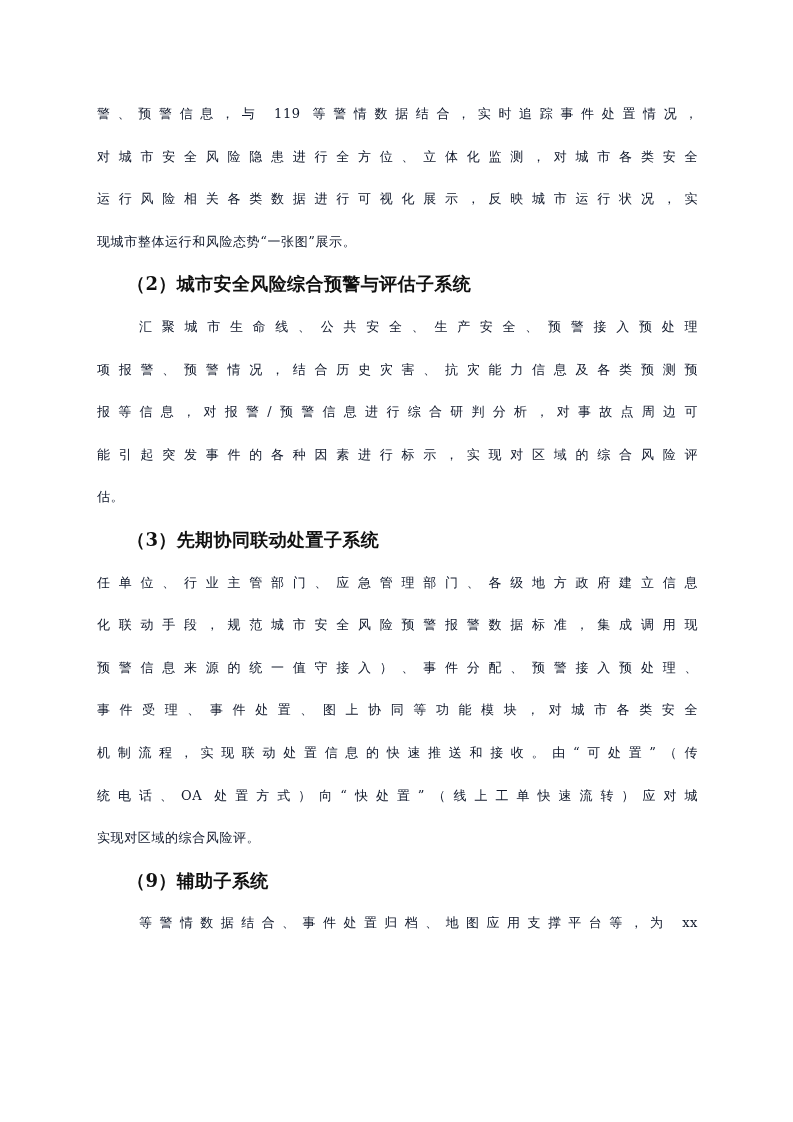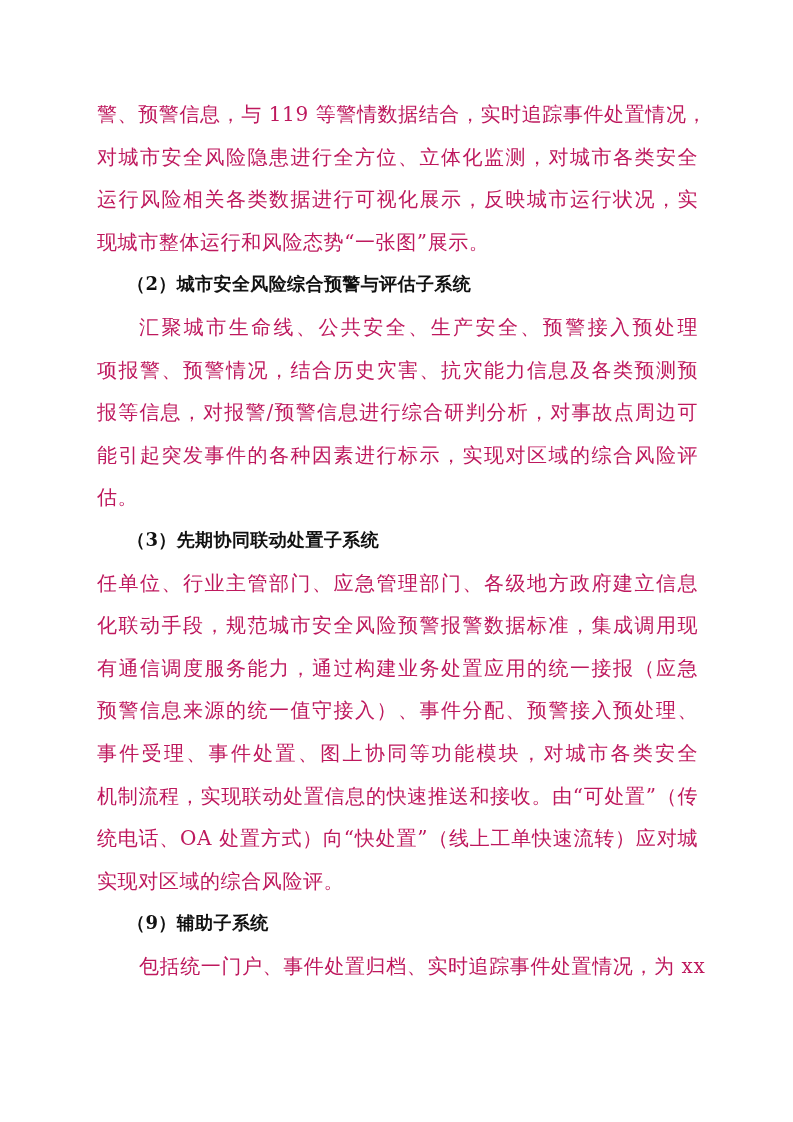--- a/index.html
+++ b/index.html
@@ -1,21 +1,21 @@
 <!DOCTYPE html>
 <html><head>
 <meta charset="utf-8">
 <style>
   html, body { margin: 0; padding: 0; background: #ffffff; }
   body { width: 793px; height: 1122px; position: relative; overflow: hidden; }
   .page { position: absolute; left: 97px; top: 93px; width: 601px; }
   .line {
     height: 42.6px; line-height: 42.6px;
     font-family: "DejaVu Serif", "Liberation Serif", serif;
-    font-size: 20px; color: #be185d;
+    font-size: 13px; color: #0f172a;
     white-space: nowrap; text-align: justify; text-align-last: justify;
     letter-spacing: 0.6px;
   }
   .line.last { text-align-last: left; }
   .line.indent { padding-left: 42px; }
   .heading {
     height: 42.6px; line-height: 42.6px;
     font-family: "DejaVu Serif", "Liberation Serif", serif;
     font-size: 18px; font-weight: bold; color: #111;
     padding-left: 30px; white-space: nowrap; letter-spacing: 0.4px;
@@ -39,25 +39,24 @@
     <div class="line">项报警、预警情况，结合历史灾害、抗灾能力信息及各类预测预</div>
     <div class="line">报等信息，对报警/预警信息进行综合研判分析，对事故点周边可</div>
     <div class="line">能引起突发事件的各种因素进行标示，实现对区域的综合风险评</div>
     <div class="line last">估。</div>
   </div>
 
   <div class="heading">（3）先期协同联动处置子系统</div>
   <div>
     <div class="line">任单位、行业主管部门、应急管理部门、各级地方政府建立信息</div>
     <div class="line">化联动手段，规范城市安全风险预警报警数据标准，集成调用现</div>
-    <div class="line">有通信调度服务能力，通过构建业务处置应用的统一接报（应急</div>
     <div class="line">预警信息来源的统一值守接入）、事件分配、预警接入预处理、</div>
     <div class="line">事件受理、事件处置、图上协同等功能模块，对城市各类安全</div>
     <div class="line">机制流程，实现联动处置信息的快速推送和接收。由“可处置”（传</div>
     <div class="line">统电话、OA 处置方式）向“快处置”（线上工单快速流转）应对城</div>
     <div class="line last">实现对区域的综合风险评。</div>
   </div>
 
   <div class="heading">（9）辅助子系统</div>
   <div>
-    <div class="line indent">包括统一门户、事件处置归档、实时追踪事件处置情况，为 xx</div>
+    <div class="line indent">等警情数据结合、事件处置归档、地图应用支撑平台等，为 xx</div>
   </div>
 </div>
 
 </body></html>

